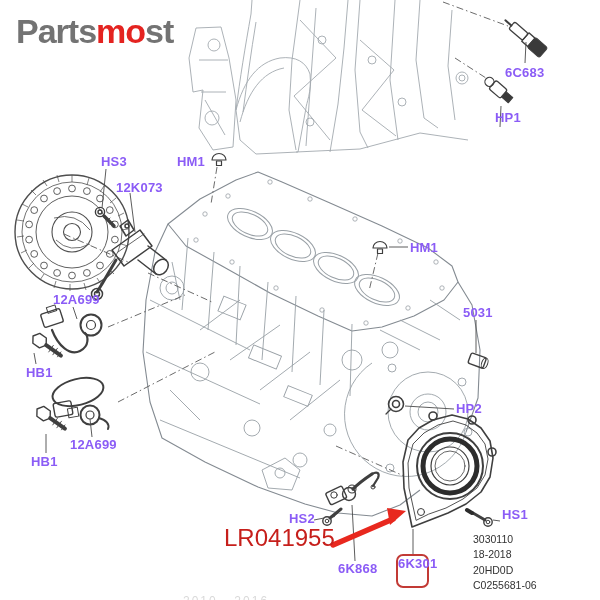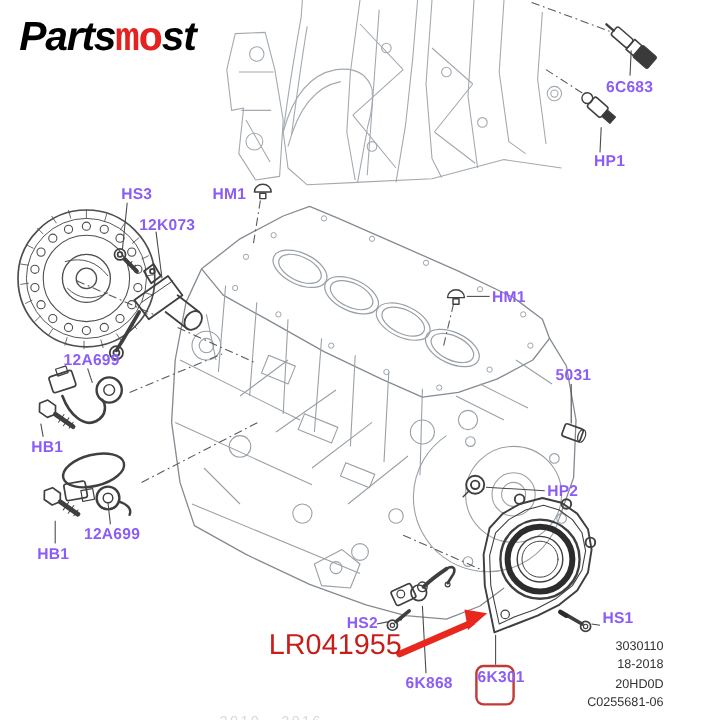--- a/index.html
+++ b/index.html
@@ -3,27 +3,27 @@
 <meta charset="utf-8">
 <style>
   html,body{margin:0;padding:0;}
   #stage{position:relative;width:600px;height:600px;background:#ffffff;overflow:hidden;
          font-family:"Liberation Sans",sans-serif;}
   #art{position:absolute;left:0;top:0;z-index:1;}
   .lbl{position:absolute;z-index:3;font:bold 13px "Liberation Sans",sans-serif;
        color:#8b5cf6;letter-spacing:.2px;white-space:nowrap;}
   #logo{position:absolute;left:16px;top:12px;z-index:3;
         font:bold 34px "Liberation Sans",sans-serif;letter-spacing:-1px;white-space:nowrap;}
-  .logo-blue{color:#000000;font-style:italic;}
-  .logo-red{color:#e42320;font-family:Liberation Mono, monospace;}
+  .logo-blue{color:#737373;}
+  .logo-red{color:#e42320;}
   #part-number{position:absolute;left:224px;top:524px;z-index:4;
         font:24px "Liberation Sans",sans-serif;color:#c61f1b;white-space:nowrap;}
   #highlight-box{position:absolute;left:396px;top:554px;width:29px;height:30px;z-index:2;
         border:2.5px solid #c23a35;border-radius:7px;background:transparent;}
-  #code-block{position:absolute;left:473px;top:532px;width:80px;z-index:3;text-align:right;
+  #code-block{position:absolute;left:473px;top:532px;width:80px;z-index:3;text-align:left;
         font:10.5px "Liberation Sans",sans-serif;color:#323232;line-height:15.4px;white-space:nowrap;}
   #clipped-line{position:absolute;left:183px;top:595px;width:240px;height:5px;overflow:hidden;
         z-index:3;font:12px "Liberation Sans",sans-serif;line-height:12px;color:#d9d9d9;
         letter-spacing:2px;}
 </style>
 </head>
 <body>
 
 <div id="stage">
 
@@ -307,21 +307,21 @@
 
   <div id="logo">
     <span class="logo-blue">Parts</span><span class="logo-red">mo</span><span class="logo-blue">st</span>
   </div>
 
   <div class="lbl" style="left:101px;top:154px">HS3</div>
   <div class="lbl" style="left:116px;top:180px">12K073</div>
   <div class="lbl" style="left:177px;top:154px">HM1</div>
   <div class="lbl" style="left:410px;top:240px">HM1</div>
   <div class="lbl" style="left:505px;top:65px">6C683</div>
-  <div class="lbl" style="left:495px;top:126px">HP1</div>
+  <div class="lbl" style="left:495px;top:110px">HP1</div>
   <div class="lbl" style="left:463px;top:305px">5031</div>
   <div class="lbl" style="left:53px;top:292px">12A699</div>
   <div class="lbl" style="left:26px;top:365px">HB1</div>
   <div class="lbl" style="left:70px;top:437px">12A699</div>
   <div class="lbl" style="left:31px;top:454px">HB1</div>
   <div class="lbl" style="left:456px;top:401px">HP2</div>
   <div class="lbl" style="left:289px;top:511px">HS2</div>
   <div class="lbl" style="left:502px;top:507px">HS1</div>
   <div class="lbl" style="left:338px;top:561px">6K868</div>
   <div class="lbl" style="left:398px;top:556px">6K301</div>

